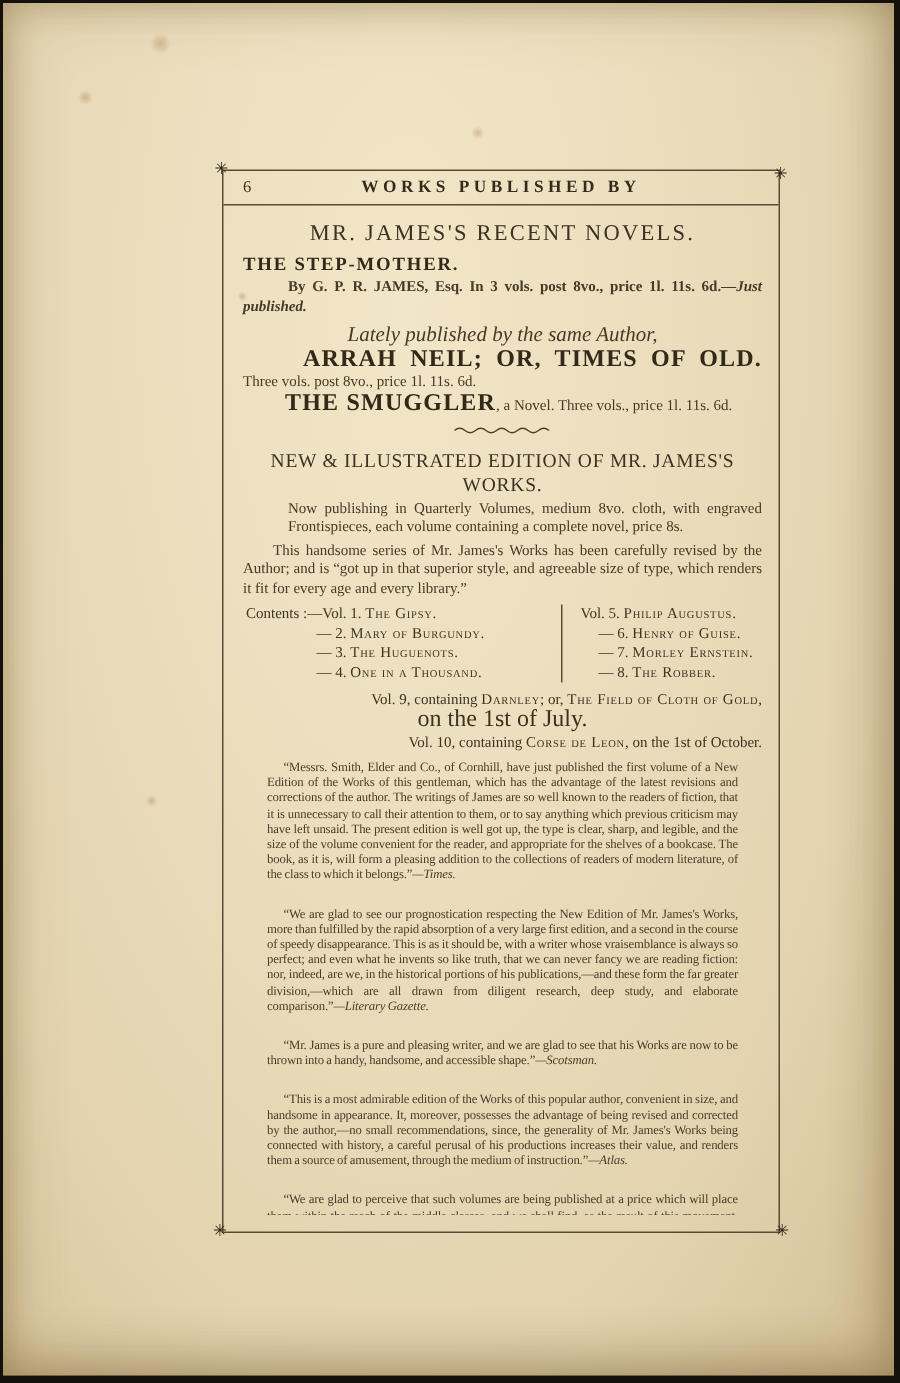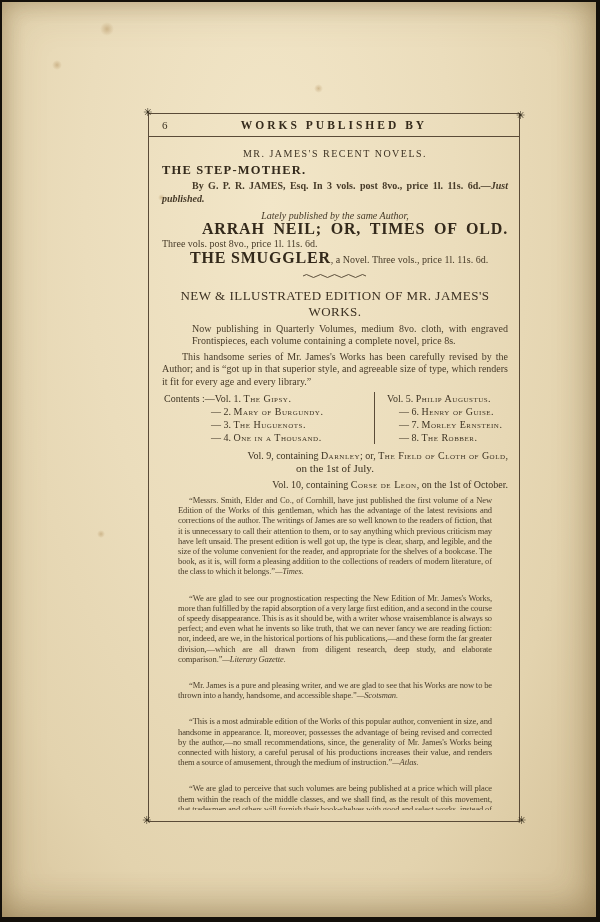--- a/index.html
+++ b/index.html
@@ -33,46 +33,46 @@
   .orn.br{right:-7px;bottom:-5px}
   .pagehead{position:relative;height:22px;border-bottom:1px solid #5a4b38;}
   .pagenum{position:absolute;left:13px;top:5px;font-size:11px;color:#3d3323;}
   .runtitle{
     position:absolute;left:0;width:100%;top:5px;text-align:center;
     font-size:11.5px;font-weight:bold;letter-spacing:3px;color:#352b1c;
   }
   .content{padding:5px 11px 0 13px;color:#463a28;height:668px;overflow:hidden;}
   .h-center{
     margin:6px 0 0;text-align:center;font-weight:normal;
-    font-size:10px;letter-spacing:1.5px;color:#3c3122;
+    font-size:15px;letter-spacing:1.5px;color:#3c3122;
   }
   .h-center.edition{margin-top:9px;font-size:13px;letter-spacing:.5px;}
   .h-bold{
     margin:4px 0 0;font-size:12.5px;font-weight:bold;
     letter-spacing:1.2px;color:#33291b;
   }
   .bp{font-size:10px;line-height:12.5px;margin:2px 0 0;text-align:justify;}
   .ind30{text-indent:30px;font-weight:bold;}
   .ind40{text-indent:40px;}
   .ind28{text-indent:28px;}
-  .center-i{text-align:center;font-style:italic;font-size:10px;margin:5px 0 0;}
+  .center-i{text-align:center;font-style:italic;font-size:14px;margin:5px 0 0;}
   .i{font-style:italic;}
   .bh{font-weight:bold;font-size:16px;letter-spacing:.8px;color:#33291b;}
   .squig{text-align:center;margin:5px 0 0;height:7px;line-height:0;}
   .pubnote{margin:3px 0 0 30px;font-size:10px;line-height:12.5px;text-align:justify;}
   .series{margin:3px 0 0;font-size:10px;line-height:12.5px;text-align:justify;text-indent:20px;}
   .contents{display:flex;margin:4px 0 0 2px;font-size:10px;line-height:13px;color:#3e3424;}
   .c-left{flex:0 0 206px;border-right:1px solid #5a4b38;padding-right:4px;}
   .c-right{padding-left:12px;}
   .c-line{white-space:nowrap;}
   .c-left .c-line + .c-line{padding-left:47px;}
   .c-right .c-line + .c-line{padding-left:12px;}
   .sc{font-variant:small-caps;letter-spacing:.5px;}
   .volline{text-align:right;font-size:10px;line-height:13px;margin:5px 0 0;color:#3c3222;}
-  .volline2{text-align:center;font-size:11px;line-height:13px;margin:0;color:#3c3222;}
+  .volline2{text-align:center;font-size:16px;line-height:13px;margin:0;color:#3c3222;}
   .vol10{margin-top:3px;}
   .rev{
     font-size:8.5px;line-height:10.2px;text-align:justify;text-indent:11px;
     margin:16px;letter-spacing:-.1px;word-spacing:-.4px;color:#493d2b;
   }
   .rev.first{margin-top:4px;}
   .src{font-style:italic;}
 </style>
 </head>
 <body>

